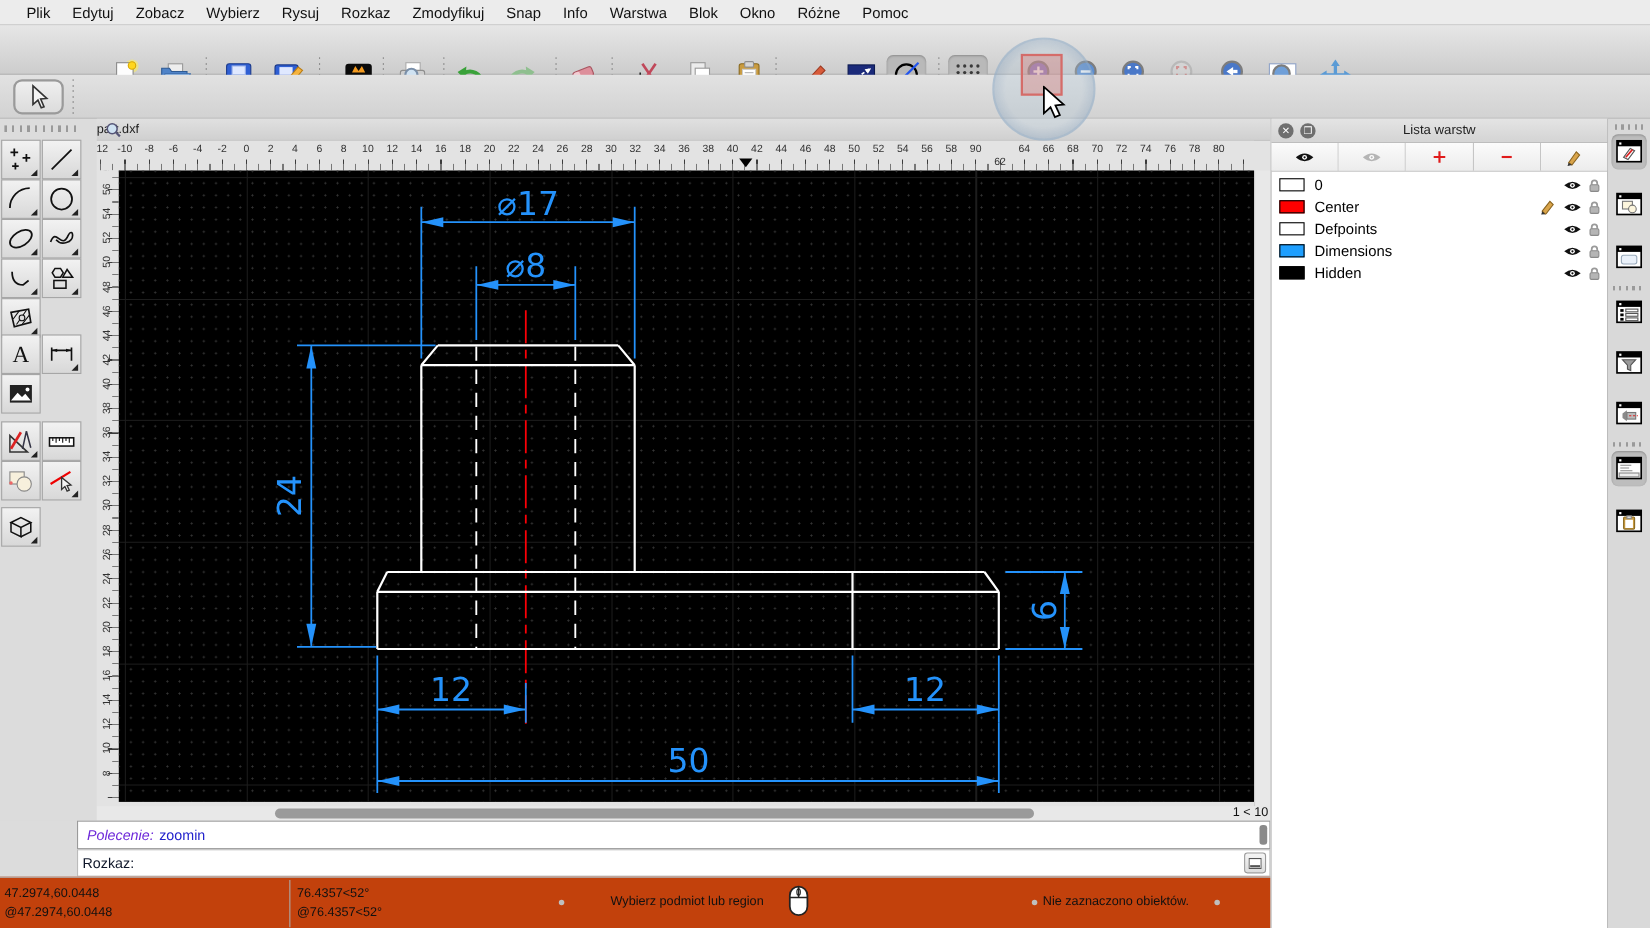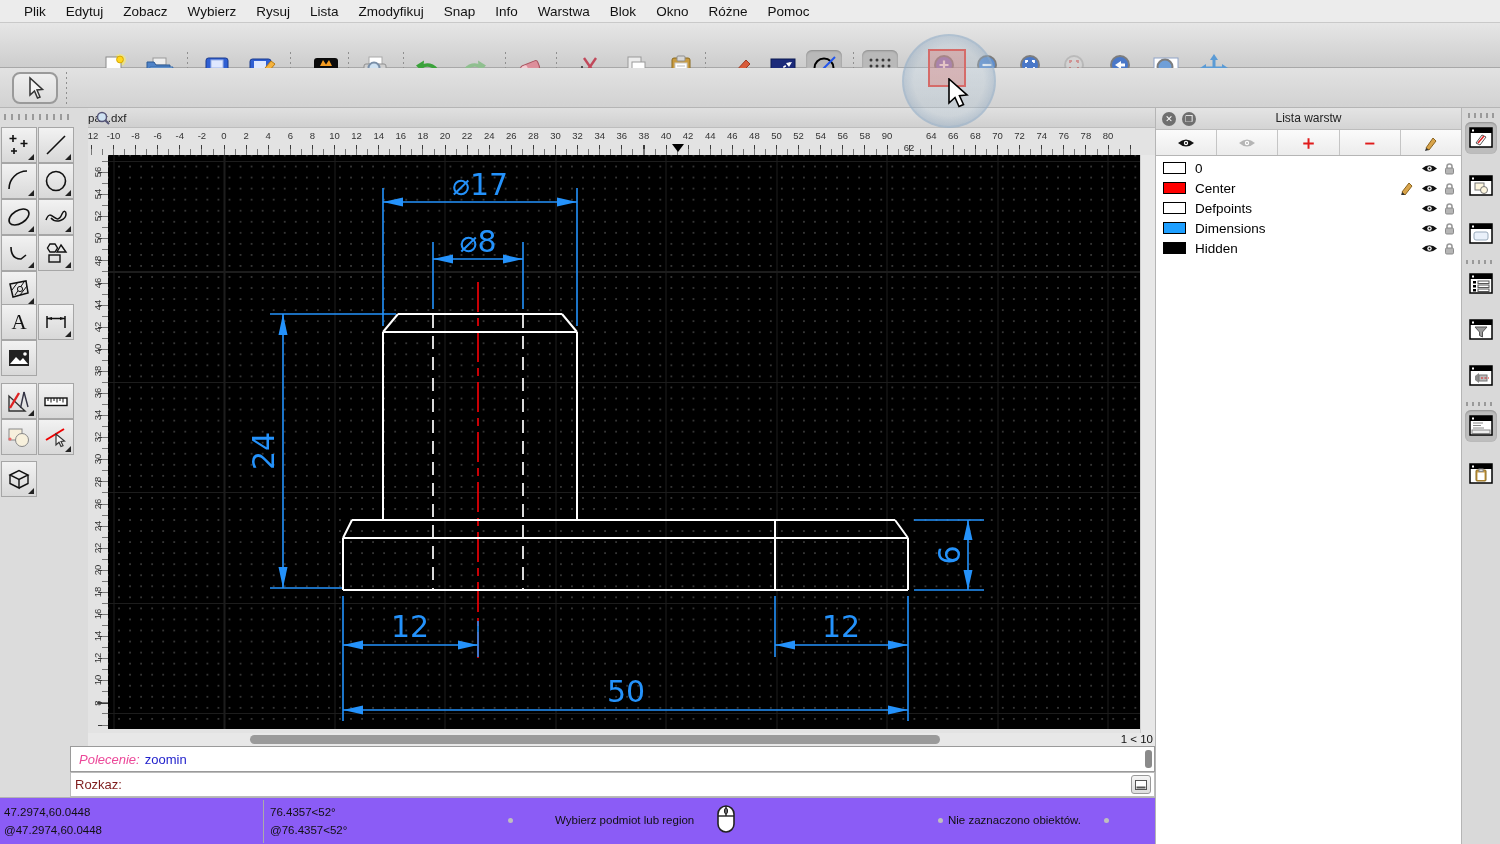--- a/index.html
+++ b/index.html
@@ -73,32 +73,32 @@
     background-size:auto,auto,11.05px 11.05px;background-position:5.5px 0,0 6px,5.5px 6px}
   .vscroll{position:absolute;right:0;top:47px;width:15px;height:578px;background:#e8e8e8;border-left:1px solid #cfcfcf}
   .hscrollrow{position:absolute;left:0;top:625px;width:1067px;height:13px;background:#e8e8e8}
   .hscroll-thumb{position:absolute;left:162px;top:2px;width:690px;height:9px;background:#9a9a9a;border-radius:5px}
   .zoomscale{position:absolute;right:2px;top:0;font-size:11.5px;color:#111}
 
   
   .bottomleft{position:absolute;left:0;top:746px;width:70px;height:51px;background:#dcdcdc}
   .cmdbox{position:absolute;left:70px;top:746px;width:1085px;height:26px;background:#fff;
     border:1px solid #9a9a9a;font-size:13px;display:flex;align-items:center;padding-left:8px}
-  .cmdbox .lab{color:#ec4899;font-style:italic;margin-right:5px}
+  .cmdbox .lab{color:#6d28d9;font-style:italic;margin-right:5px}
   .cmdbox .val{color:#2222cc}
   .cmdscroll{position:absolute;right:2px;top:3px;width:7px;height:18px;background:#8a8a8a;border-radius:3px}
   .inputrow{position:absolute;left:70px;top:772px;width:1085px;height:25px;background:#fff;
     border:1px solid #bbb;display:flex;align-items:center;font-size:13px}
-  .inputrow .lab{color:#7f1d1d;margin:0 6px 0 4px}
+  .inputrow .lab{color:#0f172a;margin:0 6px 0 4px}
   .inputrow input{flex:1;border:none;outline:none;font-size:13px;height:20px;font-family:inherit}
   .kbdbtn{width:20px;height:19px;margin-right:3px;background:linear-gradient(#f5f5f5,#ddd);
     border:1px solid #999;border-radius:3px;display:flex;align-items:center;justify-content:center}
 
   
-  .statusbar{position:absolute;left:0;top:797px;width:1188px;height:47px;background:#8b5cf6;
+  .statusbar{position:absolute;left:0;top:797px;width:1188px;height:47px;background:#c2410c;
     border-top:1px solid #b3b3b3;font-size:11.5px;color:#111}
   .coords{position:absolute;left:4px;top:5px;line-height:18px}
   .sbsep{position:absolute;left:263px;top:2px;width:1px;height:43px;background:#aaa}
   .coords2{position:absolute;left:270px;top:5px;line-height:18px}
   .sbdot{position:absolute;top:20px;width:5px;height:5px;border-radius:50%;background:#bfbfbf}
   .hint{position:absolute;left:555px;top:16px}
   .selstat{position:absolute;left:948px;top:16px}
   .mouseicon{position:absolute;left:716px;top:6px}
 
   
@@ -135,21 +135,21 @@
 <body>
 
 <div class="app">
 
   <div class="menubar">
       <span class="mi">Plik</span>
       <span class="mi">Edytuj</span>
       <span class="mi">Zobacz</span>
       <span class="mi">Wybierz</span>
       <span class="mi">Rysuj</span>
-      <span class="mi">Lista</span>
+      <span class="mi">Rozkaz</span>
       <span class="mi">Zmodyfikuj</span>
       <span class="mi">Snap</span>
       <span class="mi">Info</span>
       <span class="mi">Warstwa</span>
       <span class="mi">Blok</span>
       <span class="mi">Okno</span>
       <span class="mi">Różne</span>
       <span class="mi">Pomoc</span>
     </div>
 

